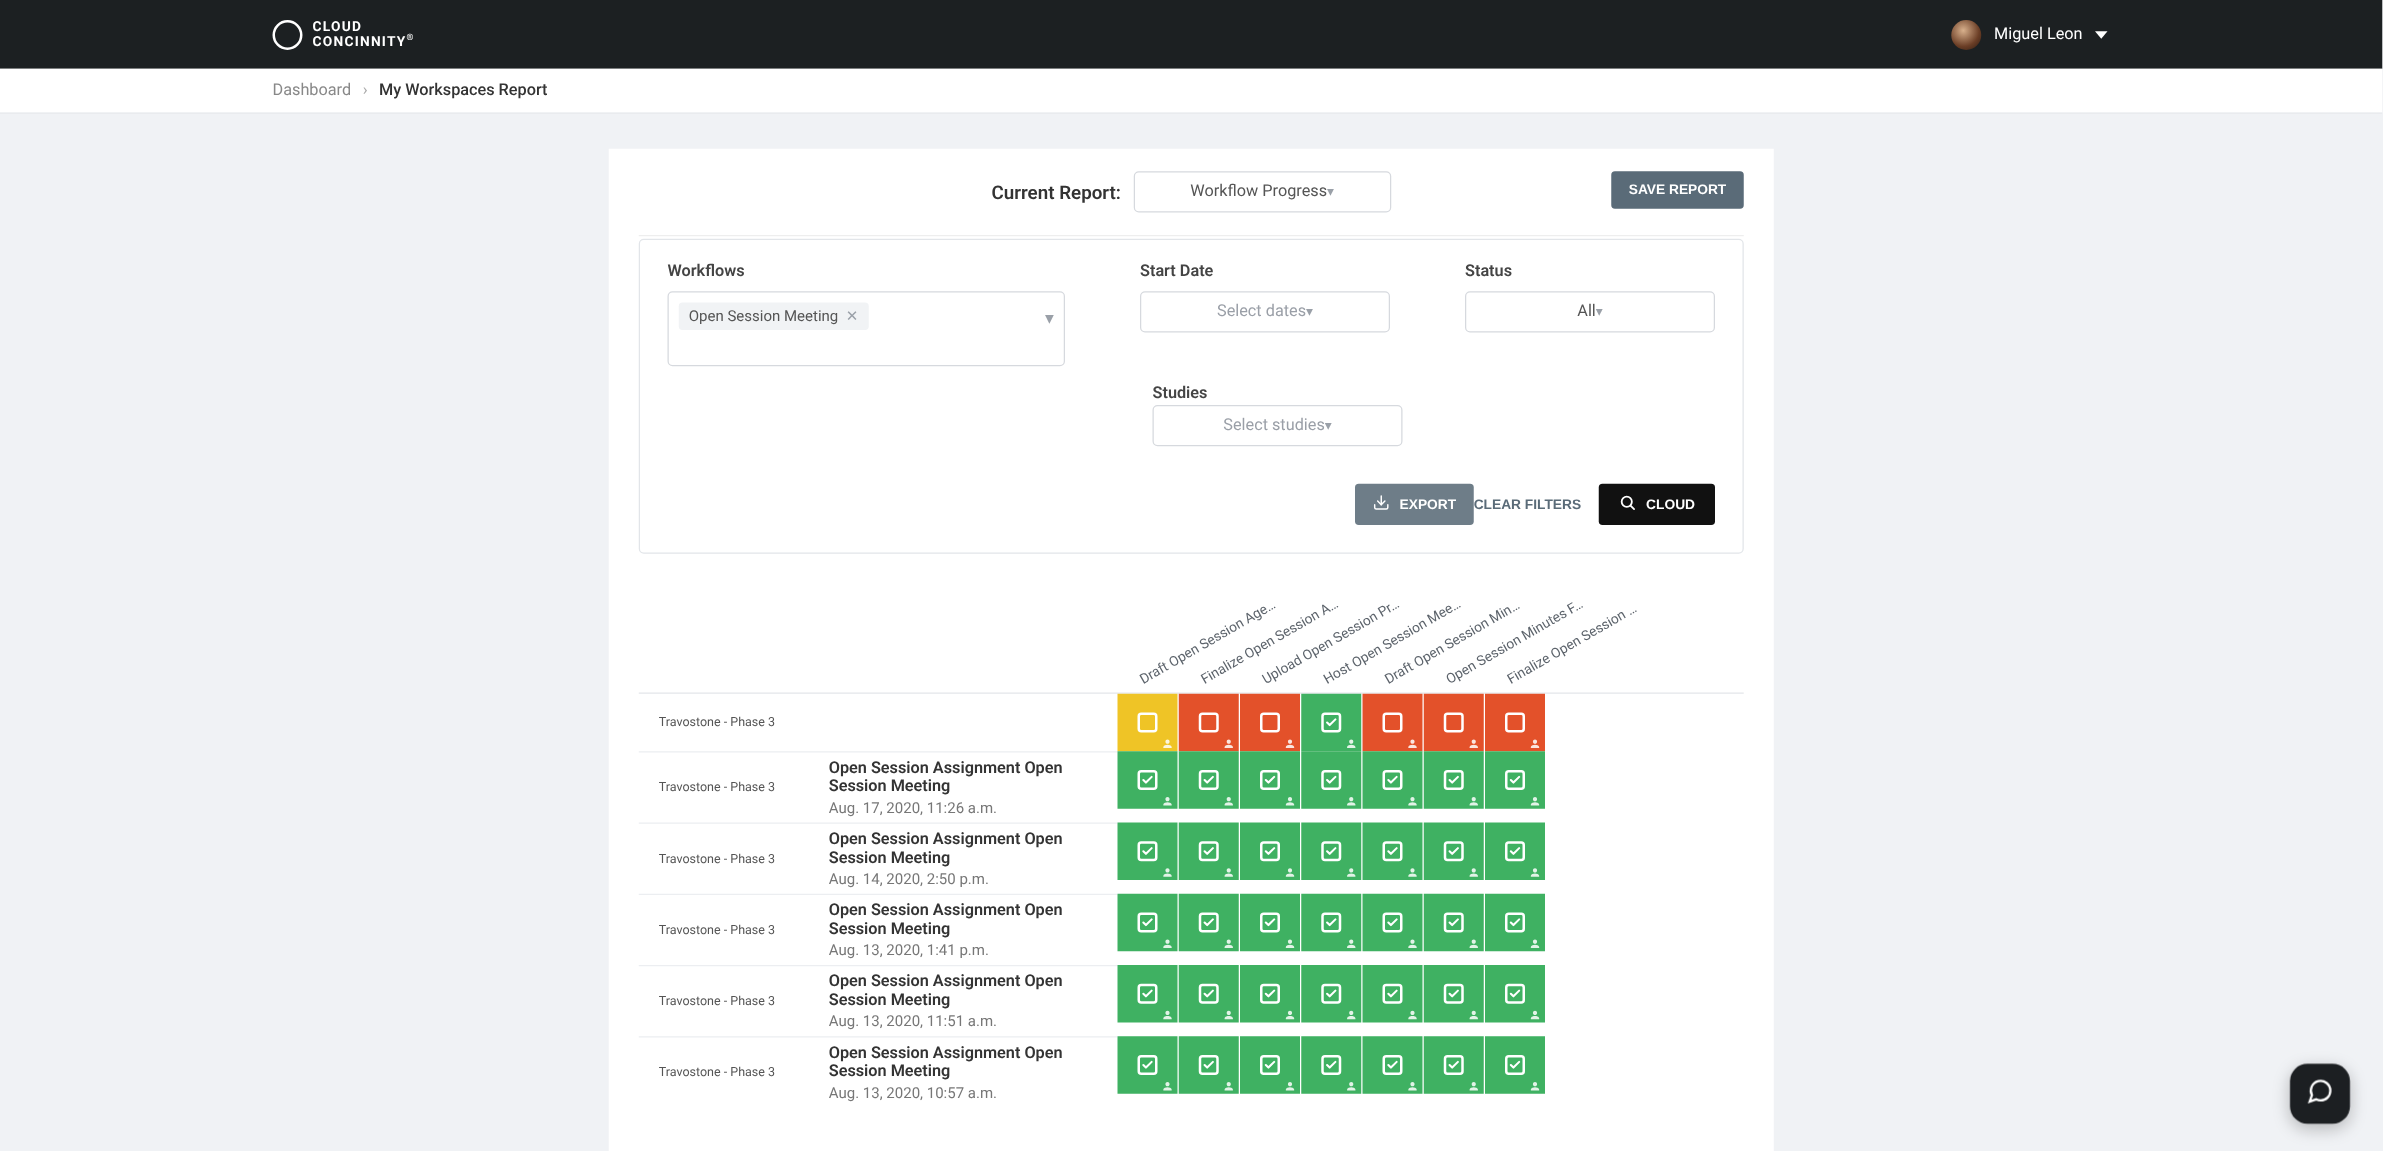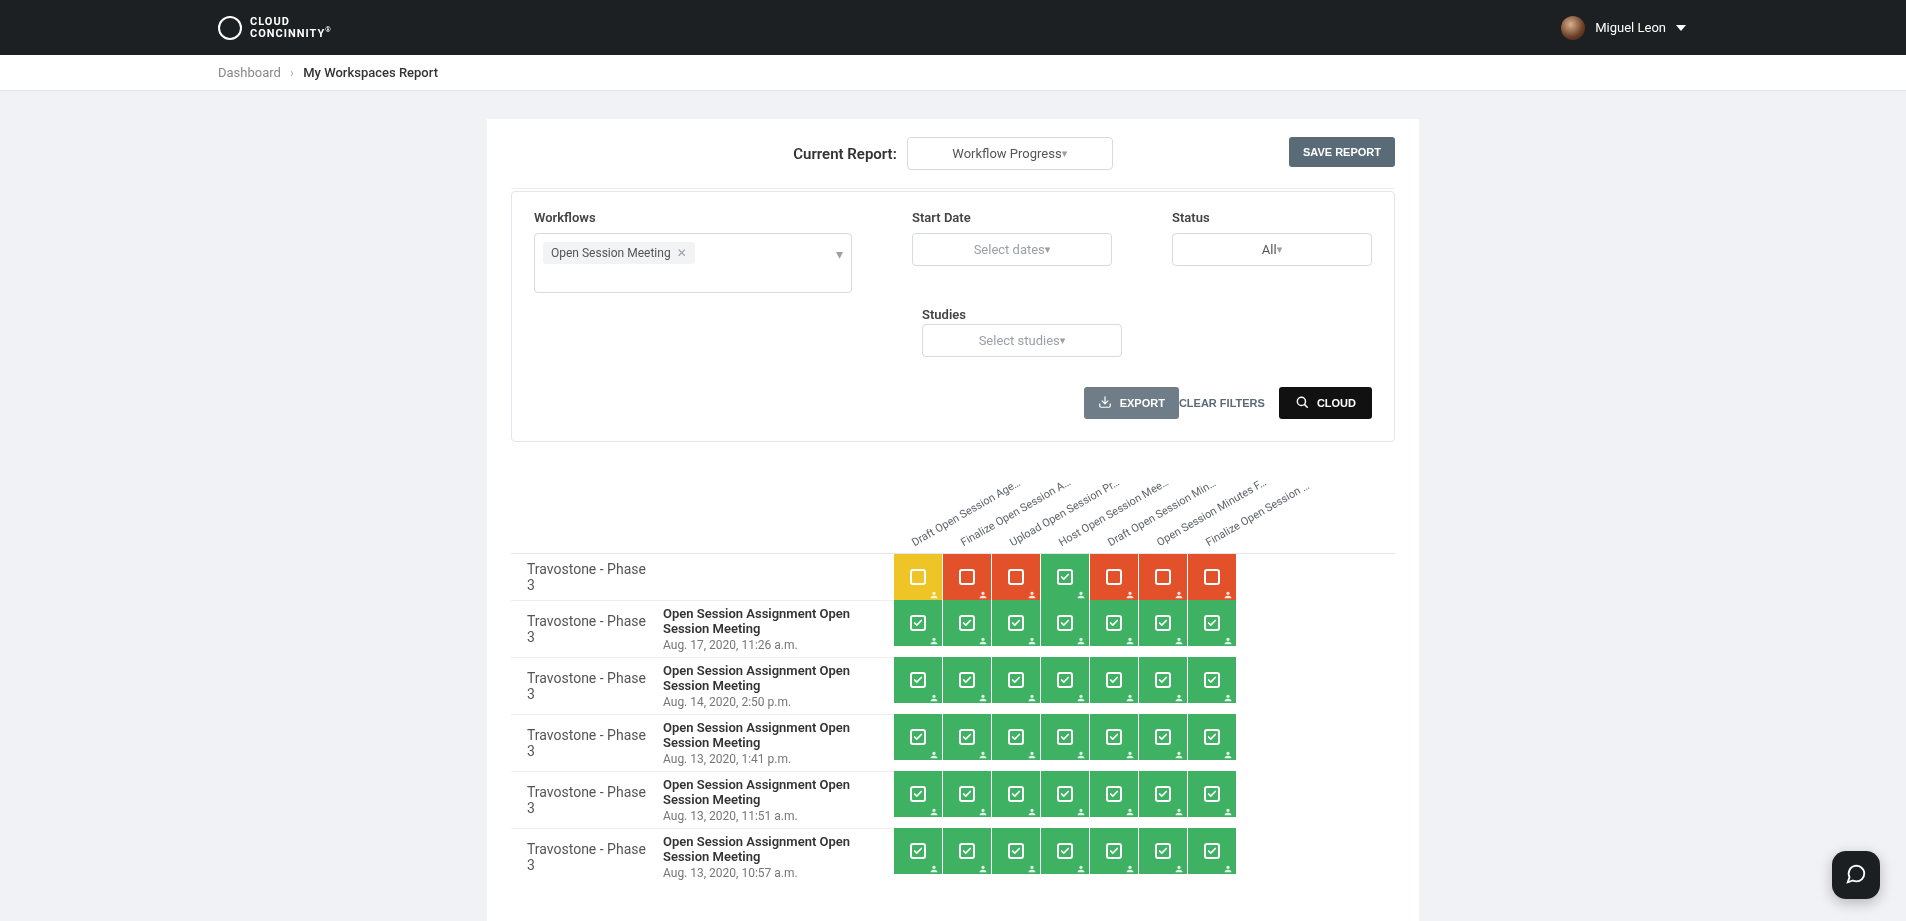--- a/index.html
+++ b/index.html
@@ -234,21 +234,21 @@
     display: flex;
     align-items: center;
     flex: 1;
     padding: 5px 0 5px 16px;
     gap: 14px;
     border-top: 1px solid #eceef1;
   }
   .data-row:first-child .row-left { border-top: none; }
   .phase {
     width: 122px;
-    font-size: 14px;
+    font-size: 10px;
     color: #555;
   }
   .meeting-info { flex: 1; }
   .meeting-title { font-size: 13px; font-weight: 600; color: #333; }
   .meeting-date  { font-size: 12px; color: #777; margin-top: 2px; }
 
   .status-cells {
     display: flex;
     padding-right: 158px;
   }

